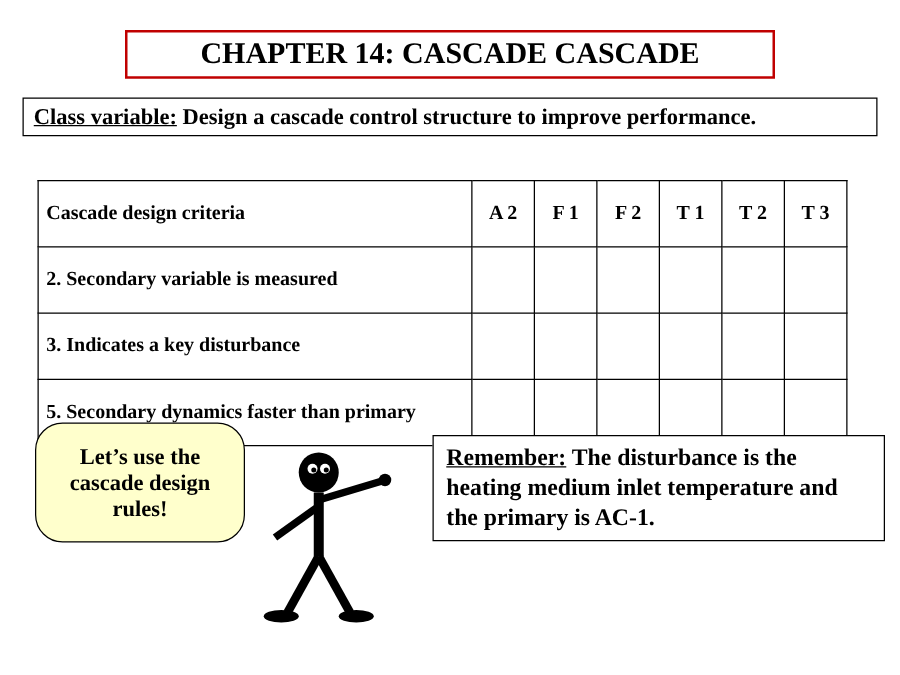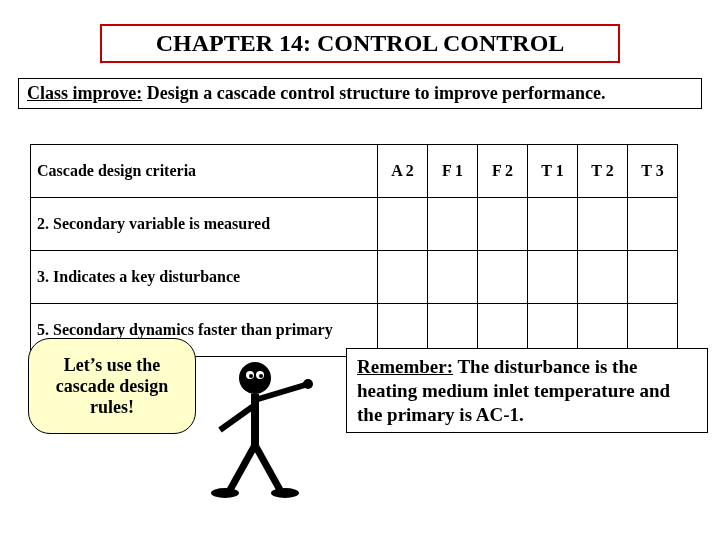--- a/index.html
+++ b/index.html
@@ -87,24 +87,24 @@
     font-size: 19px;
     font-weight: bold;
     background: #fff;
     line-height: 1.25;
   }
   .remember-box .label { text-decoration: underline; }
 </style>
 </head>
 <body>
 
-<div class="chapter-title">CHAPTER 14: CONTROL CONTROL</div>
+<div class="chapter-title">CHAPTER 14: CASCADE CASCADE</div>
 
 <div class="exercise-box">
-  <span class="label">Class improve:</span><span> Design a cascade control structure to improve performance.</span>
+  <span class="label">Class variable:</span><span> Design a cascade control structure to improve performance.</span>
 </div>
 
 <table class="criteria-table">
   <tbody>
       <tr>
     <th class="first">Cascade design criteria</th>
     <th>A 2</th>
     <th>F 1</th>
     <th>F 2</th>
     <th>T 1</th>

